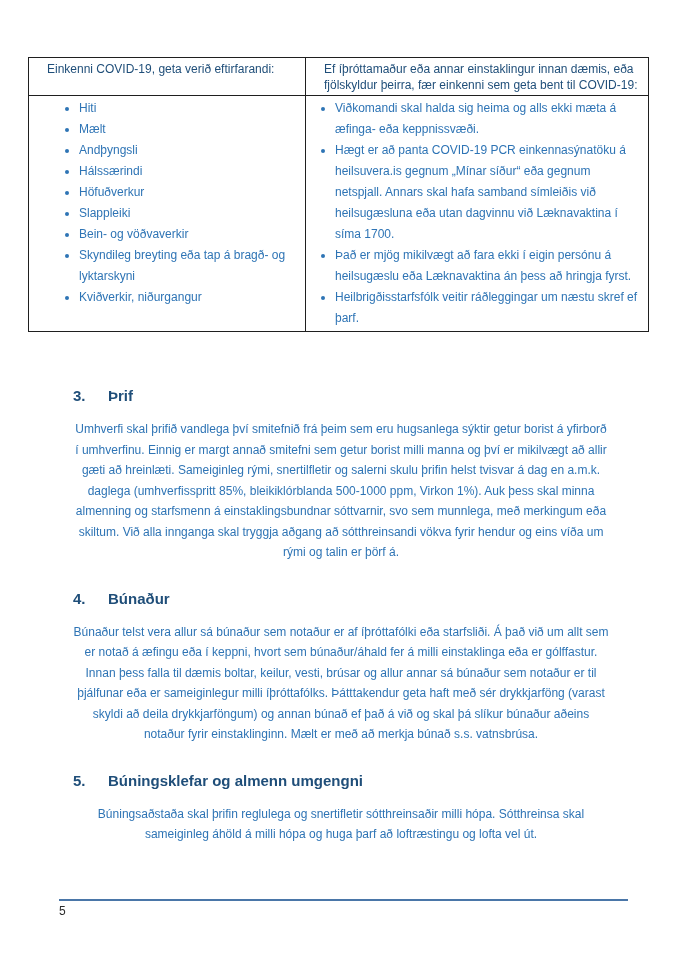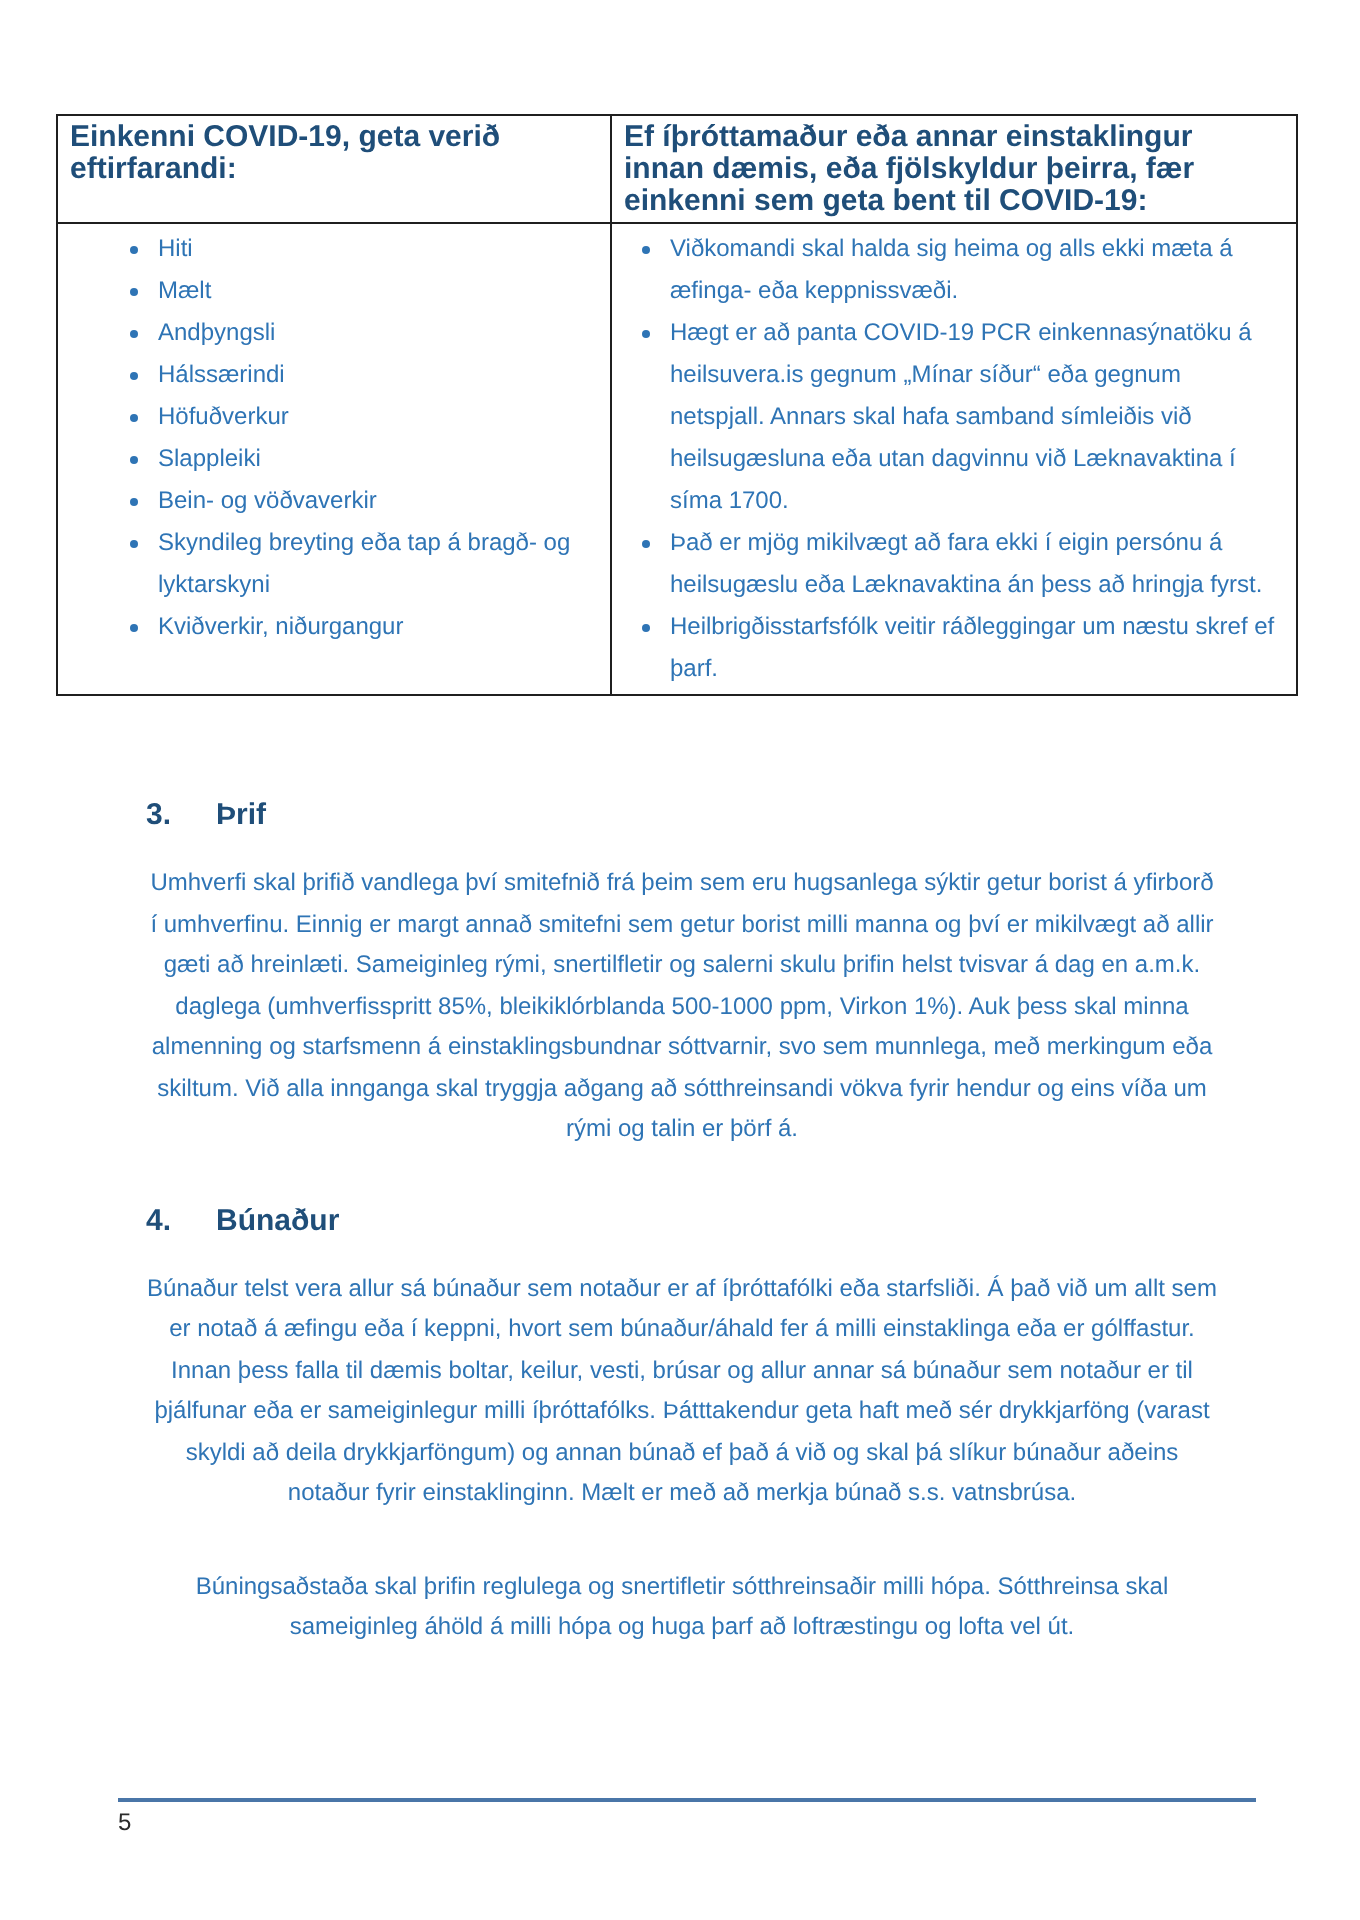--- a/index.html
+++ b/index.html
@@ -22,25 +22,26 @@
   
   .tbl{
     position:absolute;
     left:28px;top:57px;
     width:621px;
     border:1.5px solid var(--table-border);
     box-sizing:border-box;
   }
   .tbl-row{display:grid;grid-template-columns:277px 1fr;}
   .tbl-head .cell{
-    font-weight:bold;
-    font-size:15px;
+    font-weight:normal;
+    font-size:12px;
     line-height:16px;
     color:var(--heading);
     padding:3px 8px 2px 6px;
+    margin-left:12px;
   }
   .tbl-body .cell{
     color:var(--body-text);
     font-size:12px;
   }
   .cell{box-sizing:border-box;}
   .cell.left{border-right:1.5px solid var(--table-border);}
   .tbl-head{border-bottom:1.5px solid var(--table-border);}
   .tbl ul{
     margin:2px 0 2px 0;
@@ -49,21 +50,21 @@
   }
   .tbl li{
     line-height:21px;
     color:var(--body-text);
   }
   .cell.left ul{padding-left:50px;padding-right:6px;}
   .cell.right ul{padding-left:29px;padding-right:10px;}
   
   .content{
     position:absolute;
-    left:73px;top:365px;
+    left:73px;top:353px;
     width:536px;
   }
   .section{margin-top:26px;}
   .section.first{margin-top:33px;}
   .section h2{
     margin:0;
     font-size:15px;
     line-height:20px;
     font-weight:bold;
     color:var(--heading);
@@ -138,20 +139,23 @@
     </div>
 
     <div class="section">
       <h2>
         <span class="num">4.</span><span>Búnaður</span>
       </h2>
       <p>Búnaður telst vera allur sá búnaður sem notaður er af íþróttafólki eða starfsliði. Á það við um allt sem er notað á æfingu eða í keppni, hvort sem búnaður/áhald fer á milli einstaklinga eða er gólffastur. Innan þess falla til dæmis boltar, keilur, vesti, brúsar og allur annar sá búnaður sem notaður er til þjálfunar eða er sameiginlegur milli íþróttafólks. Þátttakendur geta haft með sér drykkjarföng (varast skyldi að deila drykkjarföngum) og annan búnað ef það á við og skal þá slíkur búnaður aðeins notaður fyrir einstaklinginn. Mælt er með að merkja búnað s.s. vatnsbrúsa.</p>
     </div>
 
     <div class="section">
+      <h2>
+        <span class="num">5.</span><span>Búningsklefar og almenn umgengni</span>
+      </h2>
       <p>Búningsaðstaða skal þrifin reglulega og snertifletir sótthreinsaðir milli hópa. Sótthreinsa skal sameiginleg áhöld á milli hópa og huga þarf að loftræstingu og lofta vel út.</p>
     </div>
 
   </div>
 
   <div class="footer-rule"></div>
   <div class="page-number">5</div>
 
 </div>
 

